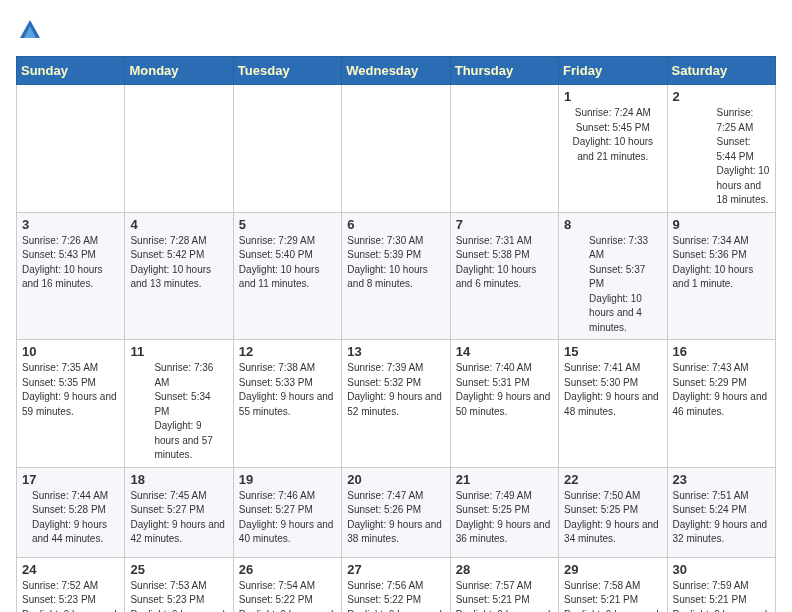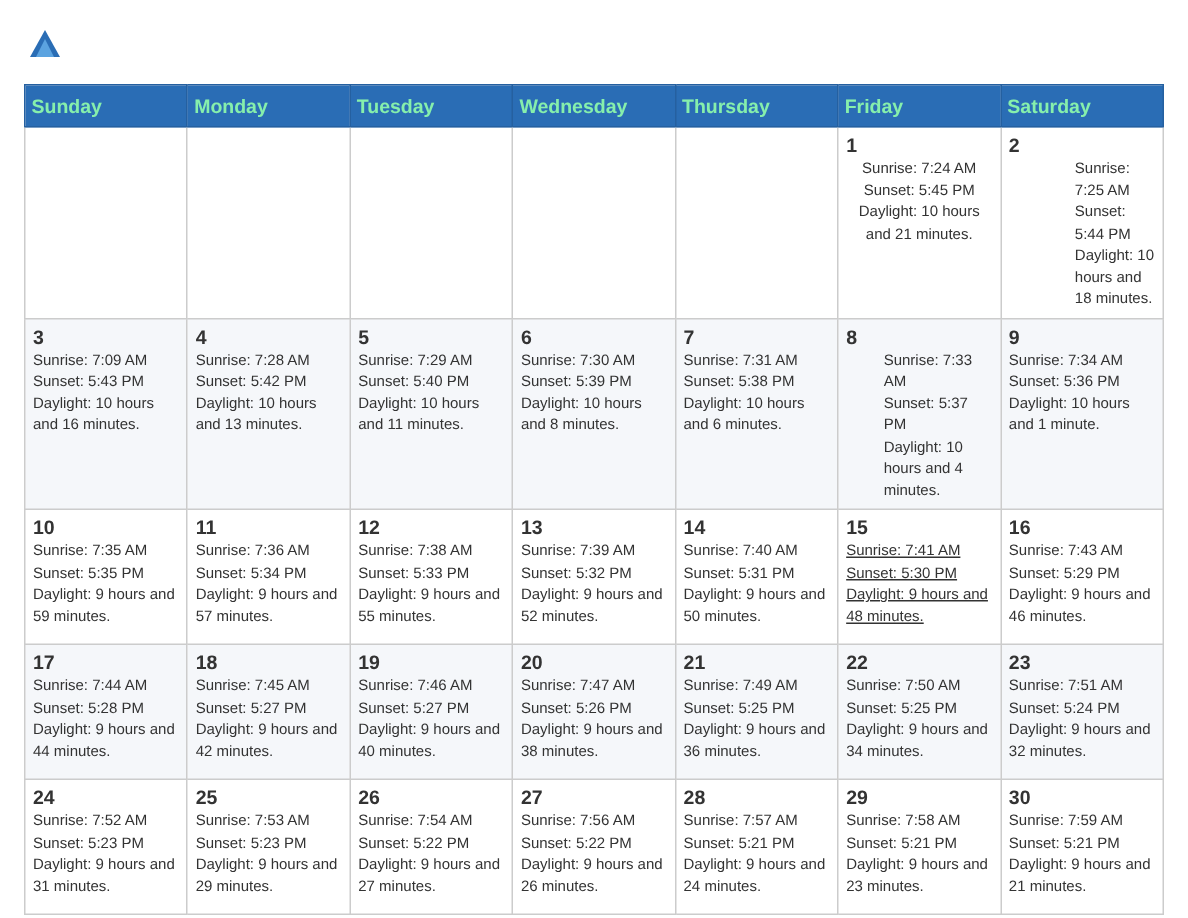--- a/index.html
+++ b/index.html
@@ -43,21 +43,21 @@
       font-size: 15px;
       color: #555;
     }
     .calendar {
       width: 100%;
       border-collapse: collapse;
       border: 1px solid #ccc;
     }
     .calendar th {
       background: #2a6db5;
-      color: #86efac;
+      color: #fef9c3;
       font-size: 13px;
       font-weight: bold;
       padding: 6px 4px;
       text-align: left;
       border: 1px solid #2560a0;
     }
     .calendar td {
       vertical-align: top;
       width: 108px;
       min-height: 90px;
@@ -137,21 +137,21 @@
         <td>
           <span class="day-num">2</span>
           <div class="day-info" style="white-space: pre-line; margin-left: 44px;">Sunrise: 7:25 AM
 Sunset: 5:44 PM
 Daylight: 10 hours and 18 minutes.</div>
         </td>
       </tr>
       <tr>
         <td>
           <span class="day-num">3</span>
-          <div class="day-info" style="white-space: pre-line;">Sunrise: 7:09 AM
+          <div class="day-info" style="white-space: pre-line;">Sunrise: 7:26 AM
 Sunset: 5:43 PM
 Daylight: 10 hours and 16 minutes.</div>
         </td>
         <td>
           <span class="day-num">4</span>
           <div class="day-info" style="white-space: pre-line;">Sunrise: 7:28 AM
 Sunset: 5:42 PM
 Daylight: 10 hours and 13 minutes.</div>
         </td>
         <td>
@@ -187,21 +187,21 @@
       </tr>
       <tr>
         <td>
           <span class="day-num">10</span>
           <div class="day-info" style="white-space: pre-line;">Sunrise: 7:35 AM
 Sunset: 5:35 PM
 Daylight: 9 hours and 59 minutes.</div>
         </td>
         <td>
           <span class="day-num">11</span>
-          <div class="day-info" style="white-space: pre-line;">Sunrise: 7:36 AM
+          <div class="day-info" style="white-space: pre-line; margin-left: 24px;">Sunrise: 7:36 AM
 Sunset: 5:34 PM
 Daylight: 9 hours and 57 minutes.</div>
         </td>
         <td>
           <span class="day-num">12</span>
           <div class="day-info" style="white-space: pre-line;">Sunrise: 7:38 AM
 Sunset: 5:33 PM
 Daylight: 9 hours and 55 minutes.</div>
         </td>
         <td>
@@ -211,35 +211,35 @@
 Daylight: 9 hours and 52 minutes.</div>
         </td>
         <td>
           <span class="day-num">14</span>
           <div class="day-info" style="white-space: pre-line;">Sunrise: 7:40 AM
 Sunset: 5:31 PM
 Daylight: 9 hours and 50 minutes.</div>
         </td>
         <td>
           <span class="day-num">15</span>
-          <div class="day-info" style="white-space: pre-line; text-decoration: underline;">Sunrise: 7:41 AM
+          <div class="day-info" style="white-space: pre-line;">Sunrise: 7:41 AM
 Sunset: 5:30 PM
 Daylight: 9 hours and 48 minutes.</div>
         </td>
         <td>
           <span class="day-num">16</span>
           <div class="day-info" style="white-space: pre-line;">Sunrise: 7:43 AM
 Sunset: 5:29 PM
 Daylight: 9 hours and 46 minutes.</div>
         </td>
       </tr>
       <tr>
         <td>
           <span class="day-num">17</span>
-          <div class="day-info" style="white-space: pre-line;">Sunrise: 7:44 AM
+          <div class="day-info" style="white-space: pre-line; margin-left: 10px;">Sunrise: 7:44 AM
 Sunset: 5:28 PM
 Daylight: 9 hours and 44 minutes.</div>
         </td>
         <td>
           <span class="day-num">18</span>
           <div class="day-info" style="white-space: pre-line;">Sunrise: 7:45 AM
 Sunset: 5:27 PM
 Daylight: 9 hours and 42 minutes.</div>
         </td>
         <td>

